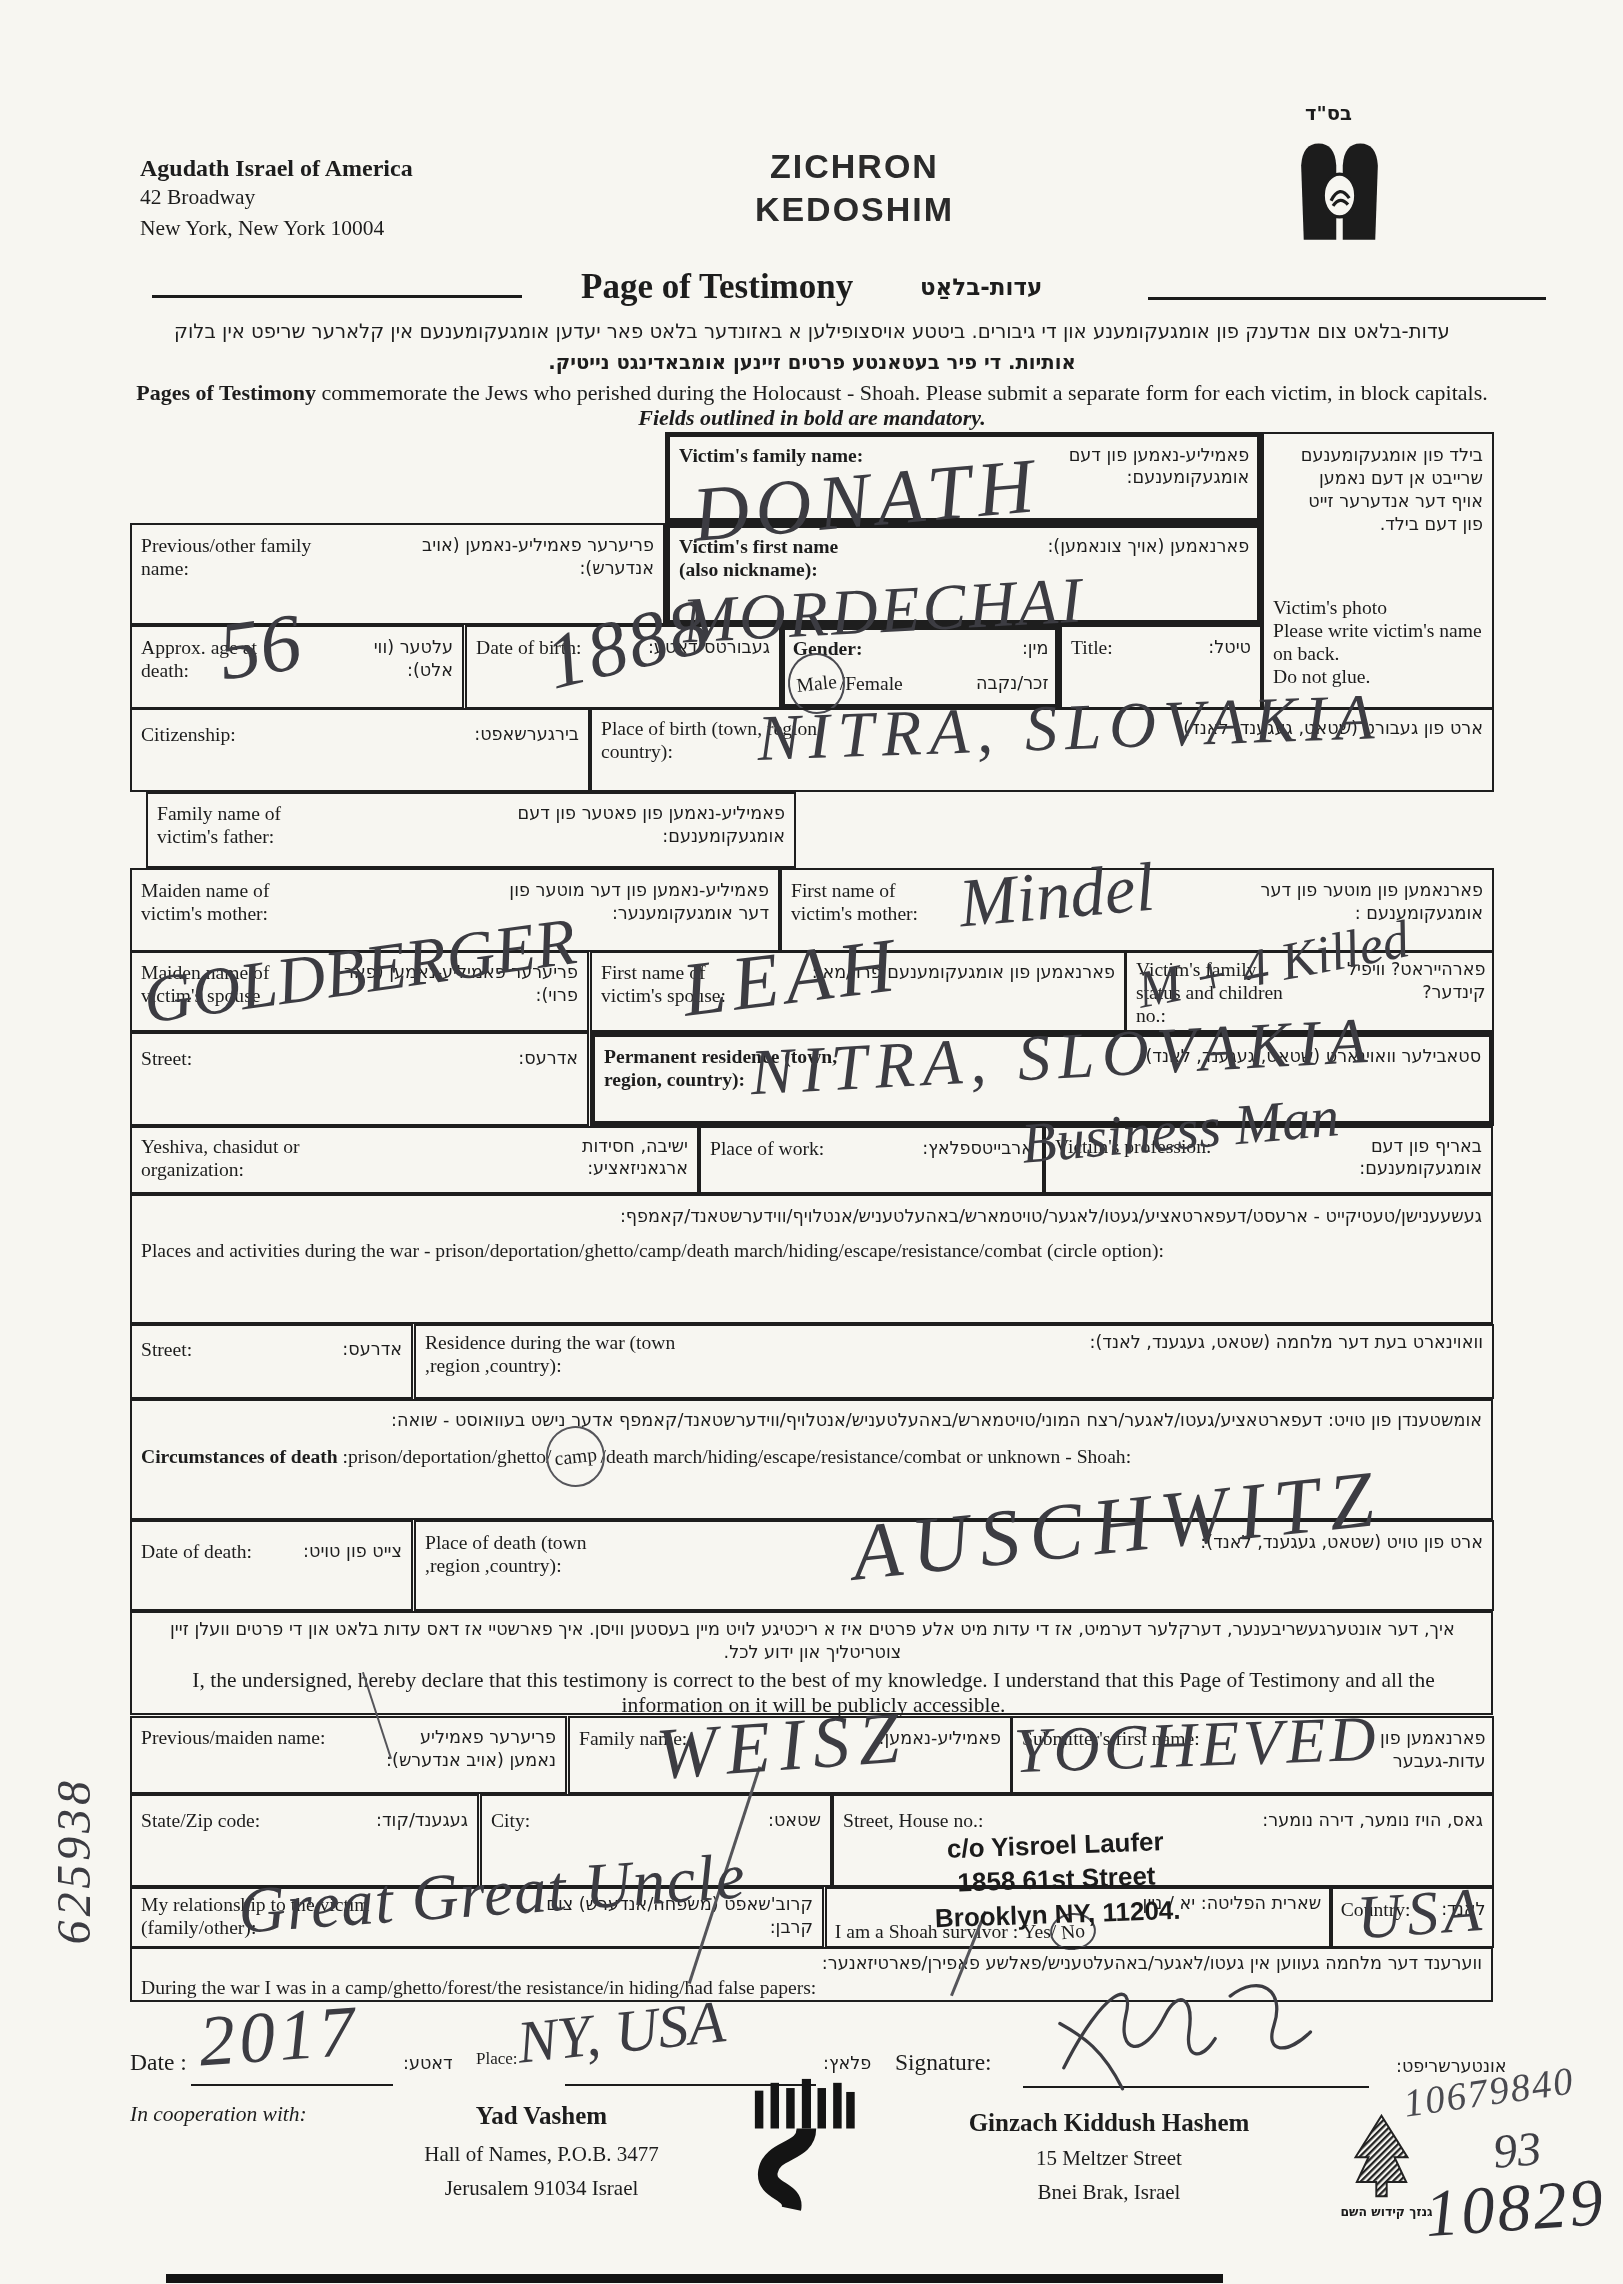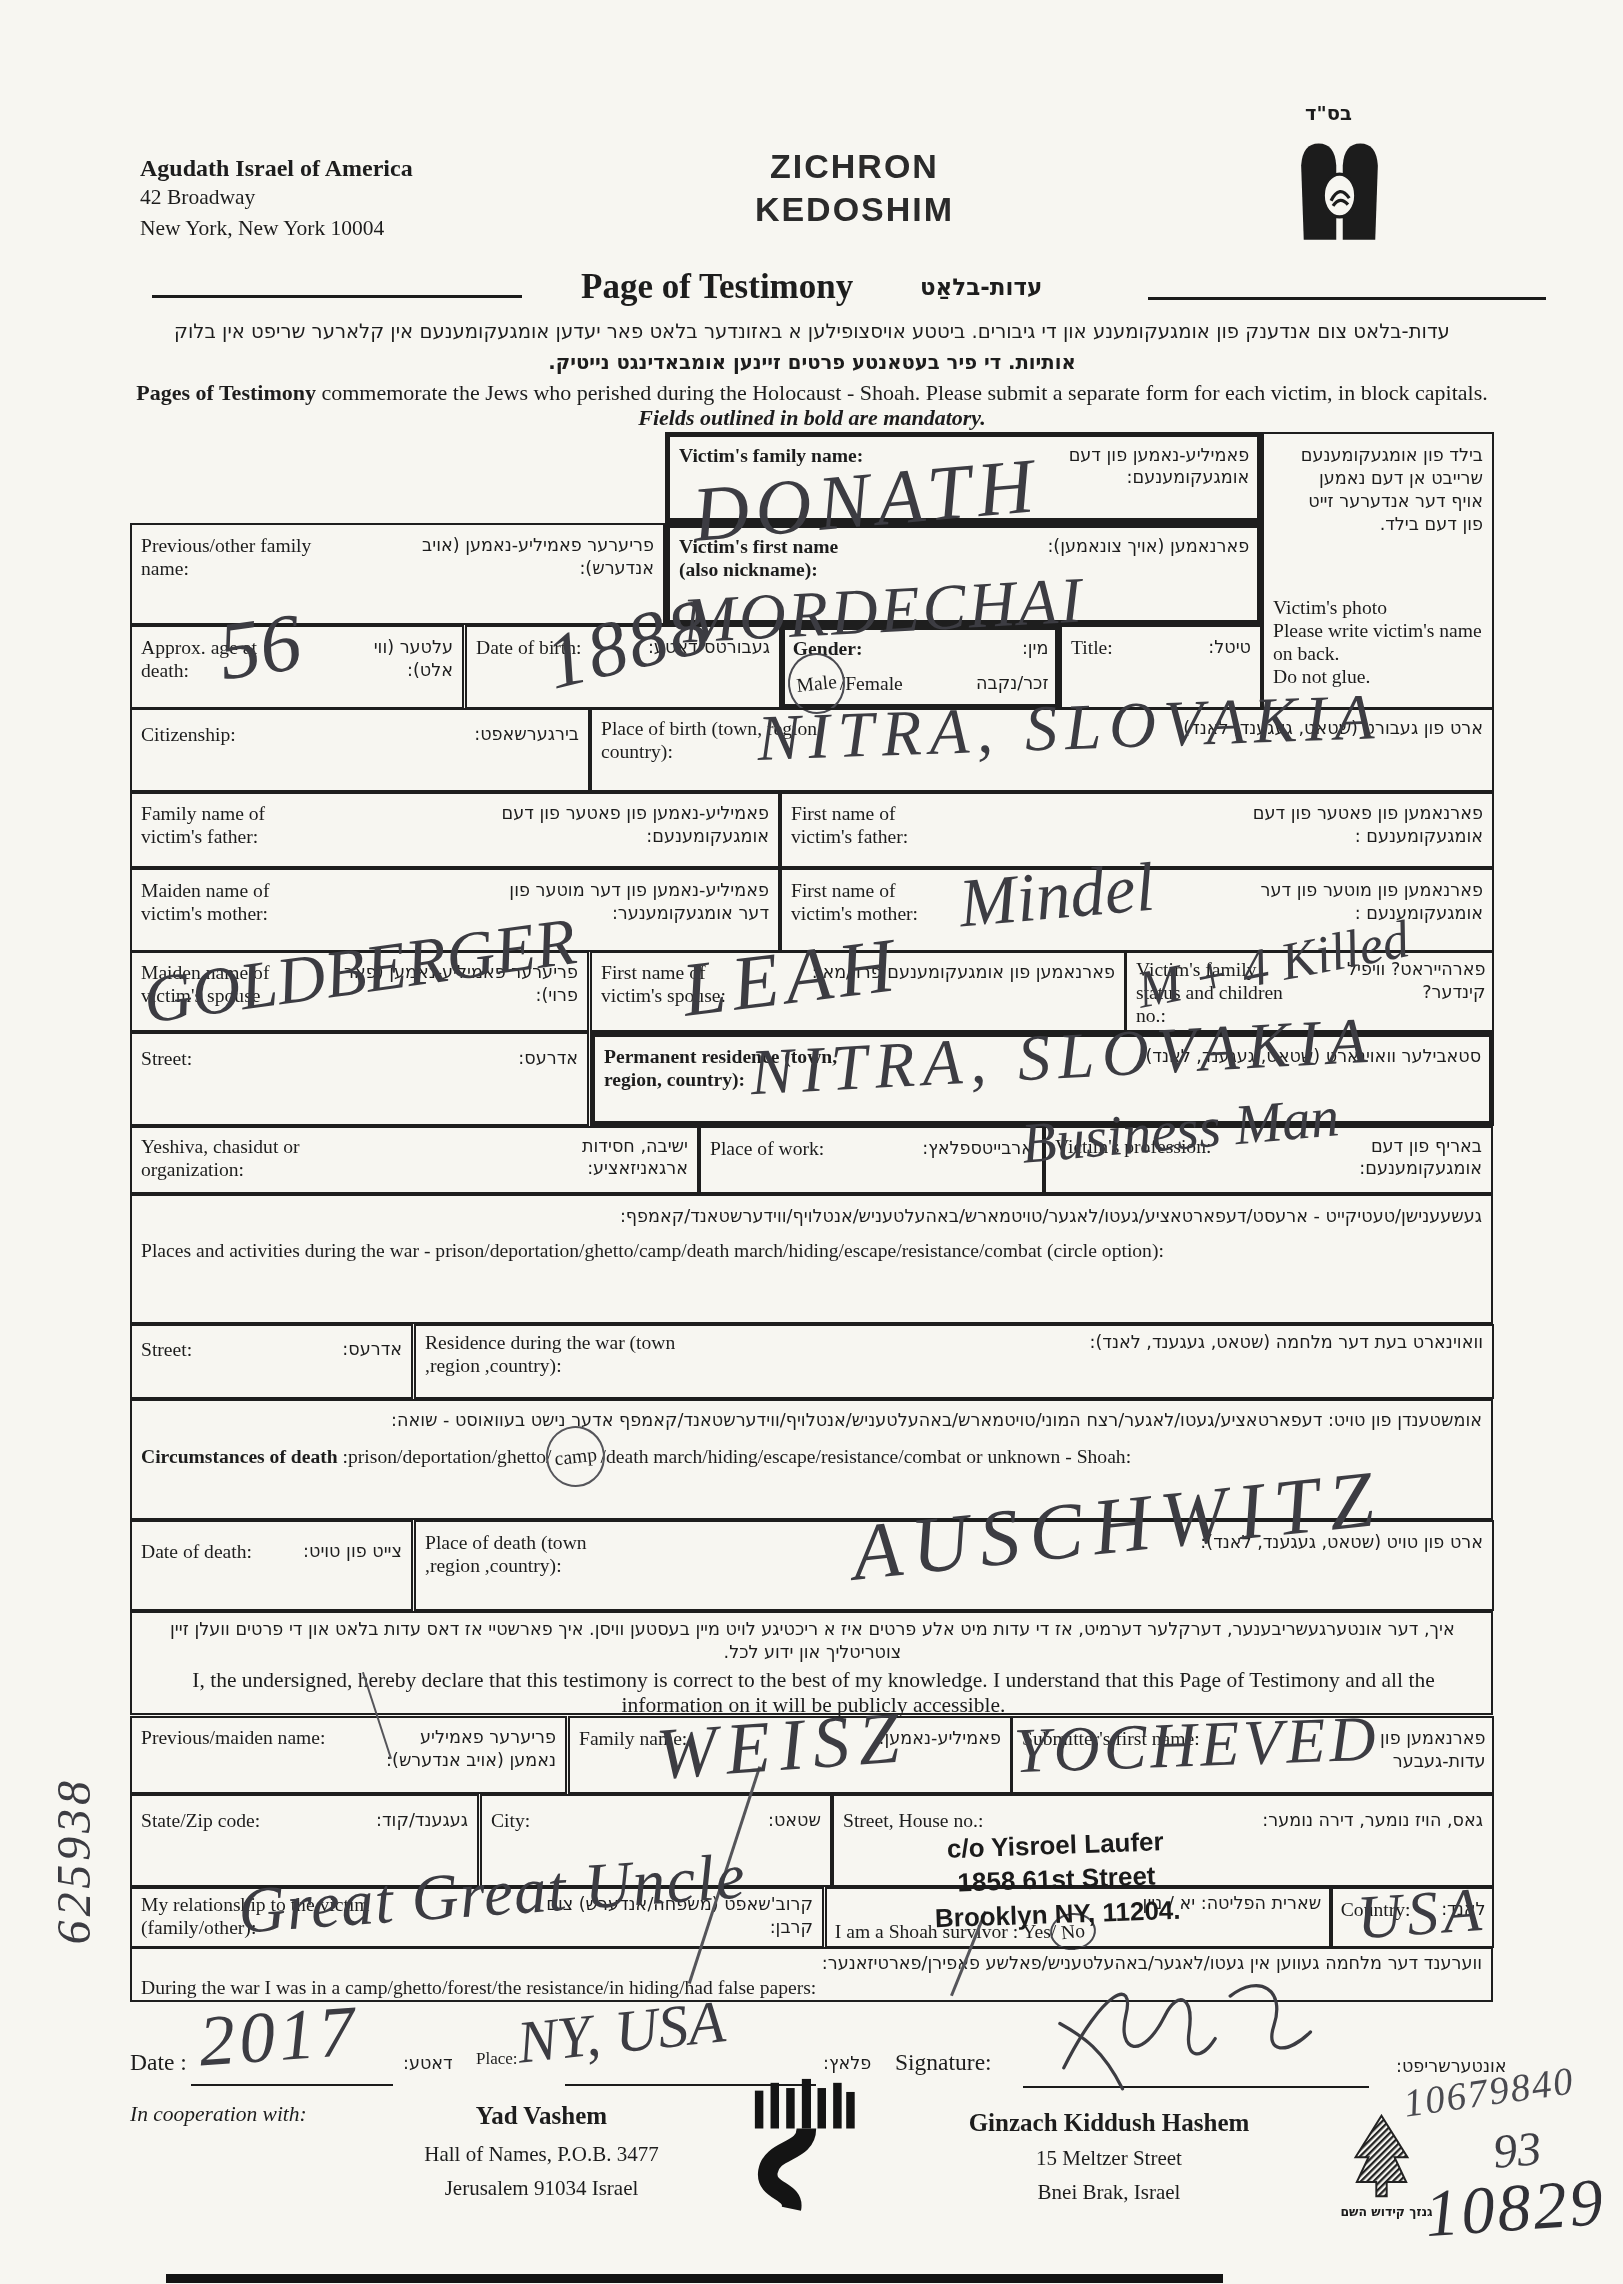--- a/index.html
+++ b/index.html
@@ -109,27 +109,23 @@
 
   <div class="cell" style="left:130px;top:708px;width:460px;height:84px;">
     <div class="lab" style="left:9px;top:13px;">Citizenship:</div>
     <div class="heb" style="right:9px;top:13px;">בירגערשאפט:</div>
   </div>
   <div class="cell" style="left:590px;top:708px;width:904px;height:84px;">
     <div class="lab" style="left:9px;top:6.5px;width:222px;">Place of birth (town, region, country):</div>
     <div class="heb" style="right:9px;top:6.5px;width:404px;">ארט פון געבורט (שטאט, געגענד, לאנד):</div>
   </div>
 
-  <div class="cell" style="left:130px;top:792px;width:650px;height:76px;">
+  <div class="cell" style="left:146px;top:792px;width:650px;height:76px;">
     <div class="lab" style="left:9px;top:7.8px;width:183px;">Family name of victim's father:</div>
     <div class="heb" style="right:9px;top:7.8px;width:274px;">פאמיליע-נאמען פון פאטער פון דעם אומגעקומענעם:</div>
-  </div>
-  <div class="cell" style="left:780px;top:792px;width:714px;height:76px;">
-    <div class="lab" style="left:9px;top:7.8px;width:163px;">First name of victim's father:</div>
-    <div class="heb" style="right:9px;top:7.8px;width:274px;">פארנאמען פון פאטער פון דעם אומגעקומענעם :</div>
   </div>
 
   <div class="cell" style="left:130px;top:868px;width:650px;height:84px;">
     <div class="lab" style="left:9px;top:9px;width:183px;">Maiden name of victim's mother:</div>
     <div class="heb" style="right:9px;top:9px;width:274px;">פאמיליע-נאמען פון דער מוטער פון דער אומגעקומענער:</div>
   </div>
   <div class="cell" style="left:780px;top:868px;width:714px;height:84px;">
     <div class="lab" style="left:9px;top:9px;width:163px;">First name of victim's mother:</div>
     <div class="heb" style="right:9px;top:9px;width:274px;">פארנאמען פון מוטער פון דער אומגעקומענעם :</div>
   </div>

